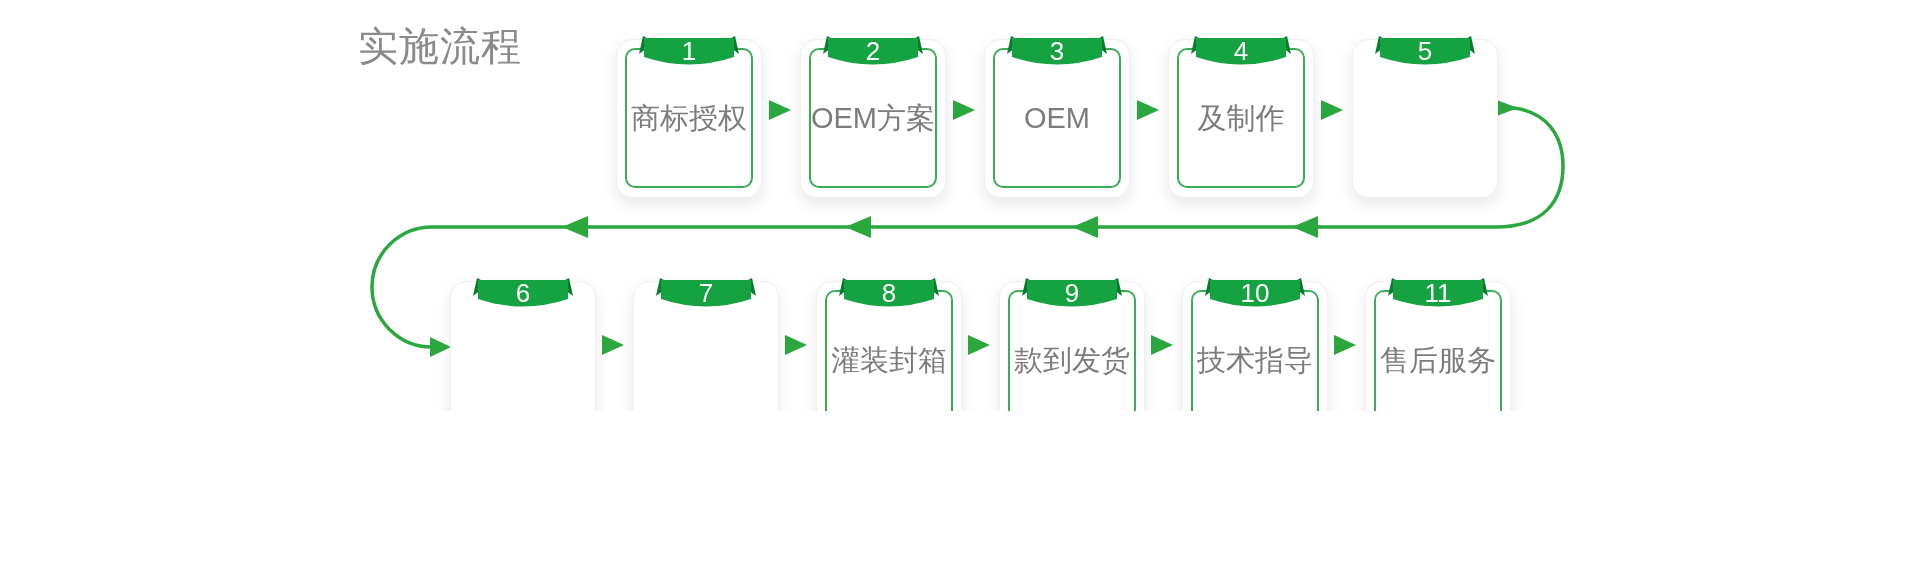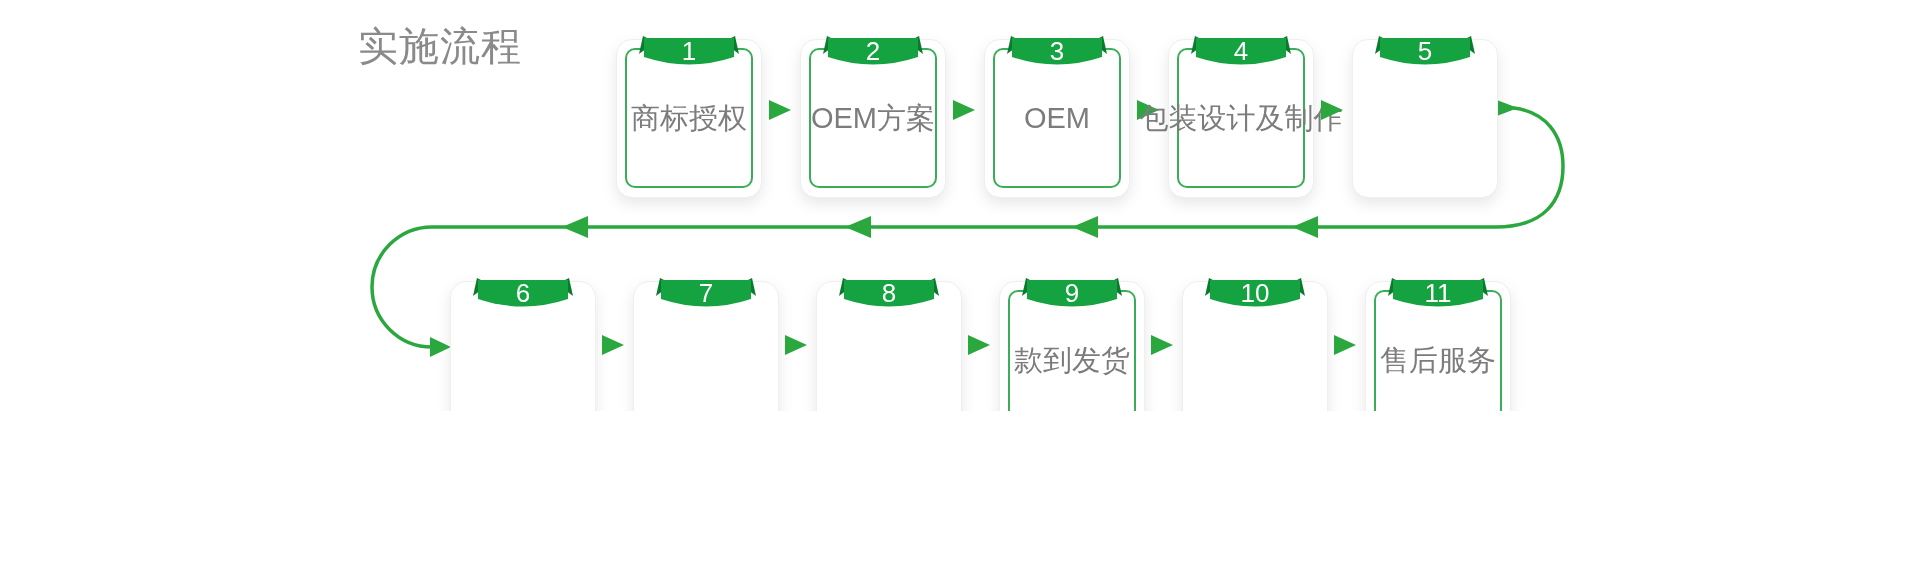--- a/index.html
+++ b/index.html
@@ -89,21 +89,20 @@
         <polygon points="102,22 98,4 86,10" fill="#0a7a2d"></polygon>
       <path d="M7,6 H97 V25 Q52,40 7,25 Z" fill="#15a240"></path>
       <text x="52" y="28" text-anchor="middle">3</text>
     </svg>
   </div>
 
   <div class="step-arrow" style="left:1137px;top:100px"></div>
 
   <div class="flow-box" style="left:1168px;top:39px">
     <div class="inner">
-      <span>包装设计</span>
       <span>及制作</span>
     </div>
     <svg class="badge" viewBox="0 0 104 40">
       <polygon points="2,22 6,4 18,10" fill="#0a7a2d"></polygon>
         <polygon points="102,22 98,4 86,10" fill="#0a7a2d"></polygon>
       <path d="M7,6 H97 V25 Q52,40 7,25 Z" fill="#15a240"></path>
       <text x="52" y="28" text-anchor="middle">4</text>
     </svg>
   </div>
 
@@ -134,20 +133,24 @@
       <polygon points="2,22 6,4 18,10" fill="#0a7a2d"></polygon>
         <polygon points="102,22 98,4 86,10" fill="#0a7a2d"></polygon>
       <path d="M7,6 H97 V25 Q52,40 7,25 Z" fill="#15a240"></path>
       <text x="52" y="28" text-anchor="middle">7</text>
     </svg>
   </div>
 
   <div class="step-arrow" style="left:785px;top:335px"></div>
 
   <div class="flow-box" style="left:816px;top:281px">
+    <div class="inner">
+      <span>灌装</span>
+      <span>封箱</span>
+    </div>
     <svg class="badge" viewBox="0 0 104 40">
       <polygon points="2,22 6,4 18,10" fill="#0a7a2d"></polygon>
         <polygon points="102,22 98,4 86,10" fill="#0a7a2d"></polygon>
       <path d="M7,6 H97 V25 Q52,40 7,25 Z" fill="#15a240"></path>
       <text x="52" y="28" text-anchor="middle">8</text>
     </svg>
   </div>
 
   <div class="step-arrow" style="left:968px;top:335px"></div>
 
@@ -160,20 +163,24 @@
       <polygon points="2,22 6,4 18,10" fill="#0a7a2d"></polygon>
         <polygon points="102,22 98,4 86,10" fill="#0a7a2d"></polygon>
       <path d="M7,6 H97 V25 Q52,40 7,25 Z" fill="#15a240"></path>
       <text x="52" y="28" text-anchor="middle">9</text>
     </svg>
   </div>
 
   <div class="step-arrow" style="left:1151px;top:335px"></div>
 
   <div class="flow-box" style="left:1182px;top:281px">
+    <div class="inner">
+      <span>技术</span>
+      <span>指导</span>
+    </div>
     <svg class="badge" viewBox="0 0 104 40">
       <polygon points="2,22 6,4 18,10" fill="#0a7a2d"></polygon>
         <polygon points="102,22 98,4 86,10" fill="#0a7a2d"></polygon>
       <path d="M7,6 H97 V25 Q52,40 7,25 Z" fill="#15a240"></path>
       <text x="52" y="28" text-anchor="middle">10</text>
     </svg>
   </div>
 
   <div class="step-arrow" style="left:1334px;top:335px"></div>
 

